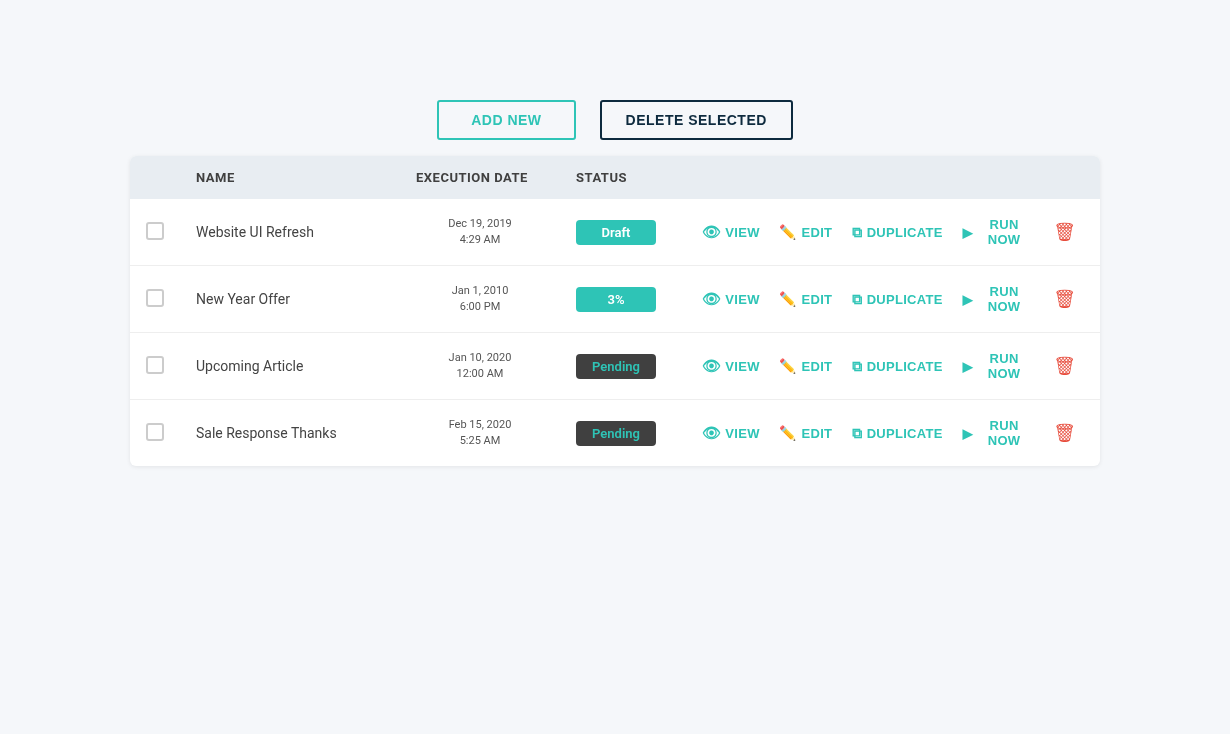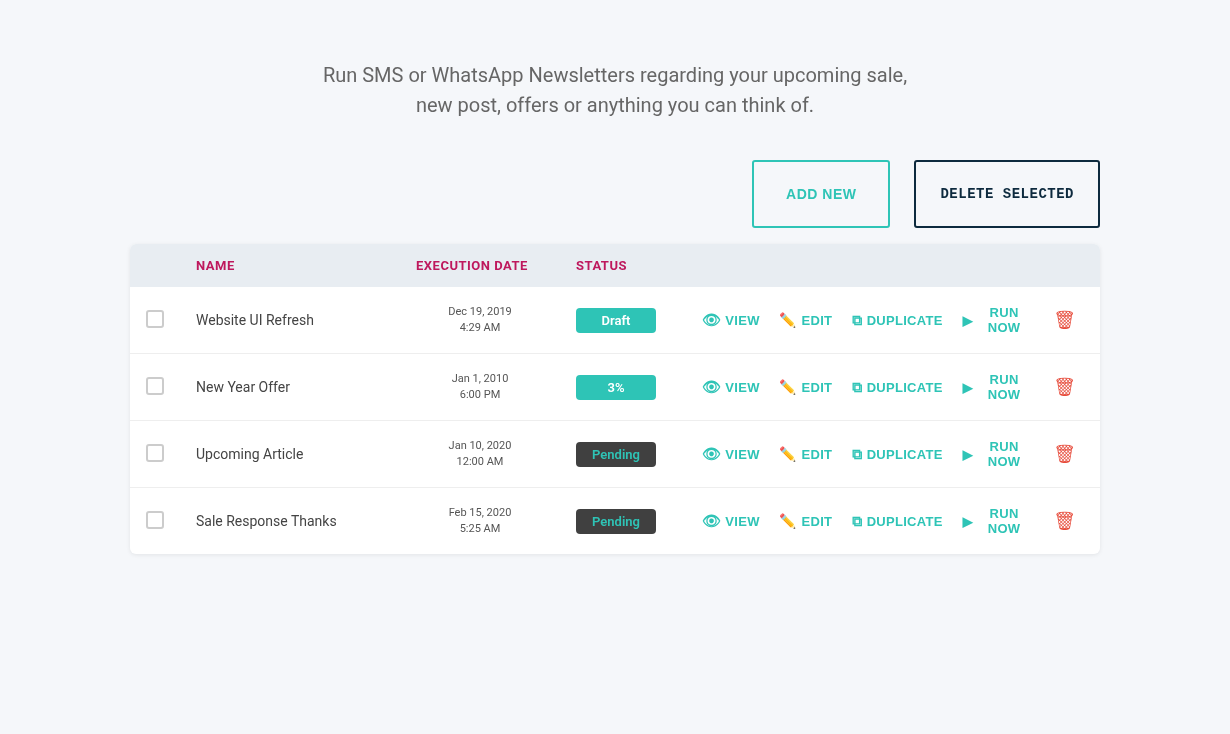--- a/index.html
+++ b/index.html
@@ -34,50 +34,49 @@
     }
 
     .header p {
       font-size: 20px;
       color: #666;
       line-height: 1.5;
     }
 
     .toolbar {
       display: flex;
-      justify-content: flex-end;
+      justify-content: center;
       gap: 24px;
       width: 100%;
       max-width: 970px;
       margin-bottom: 16px;
     }
 
     .btn-add-new {
       padding: 10px 32px;
       border: 2px solid #2ec4b6;
       background: transparent;
       color: #2ec4b6;
       font-size: 14px;
       font-weight: 700;
       letter-spacing: 0.5px;
       cursor: pointer;
       border-radius: 3px;
     }
 
     .btn-delete-selected {
-      padding: 24px 24px;
+      padding: 10px 24px;
       border: 2px solid #0d2a3e;
       background: transparent;
       color: #0d2a3e;
       font-size: 14px;
       font-weight: 700;
       letter-spacing: 0.5px;
       cursor: pointer;
       border-radius: 3px;
-      font-family: Liberation Mono, monospace;
     }
 
     .table-container {
       width: 100%;
       max-width: 970px;
       background: white;
       border-radius: 6px;
       overflow: hidden;
       box-shadow: 0 1px 4px rgba(0,0,0,0.08);
     }
@@ -89,21 +88,21 @@
 
     thead tr {
       background: #e8edf2;
     }
 
     thead th {
       padding: 14px 16px;
       text-align: left;
       font-size: 13px;
       font-weight: 700;
-      color: #be185d;
+      color: #404040;
       letter-spacing: 0.5px;
       text-transform: uppercase;
     }
 
     thead th.col-checkbox { width: 48px; }
     thead th.col-name { width: 220px; }
     thead th.col-date { width: 160px; }
     thead th.col-status { width: 120px; }
     thead th.col-actions { }
 
@@ -193,21 +192,20 @@
       border-radius: 3px;
       font-size: 18px;
       display: flex;
       align-items: center;
     }
   </style>
 </head>
 <body>
 
 <div class="header">
-  <p>Run SMS or WhatsApp Newsletters regarding your upcoming sale,<br>new post, offers or anything you can think of.</p>
 </div>
 
 <div class="toolbar">
   <button class="btn-add-new">ADD NEW</button>
   <button class="btn-delete-selected">DELETE SELECTED</button>
 </div>
 
 <div class="table-container">
   <table>
     <thead>

